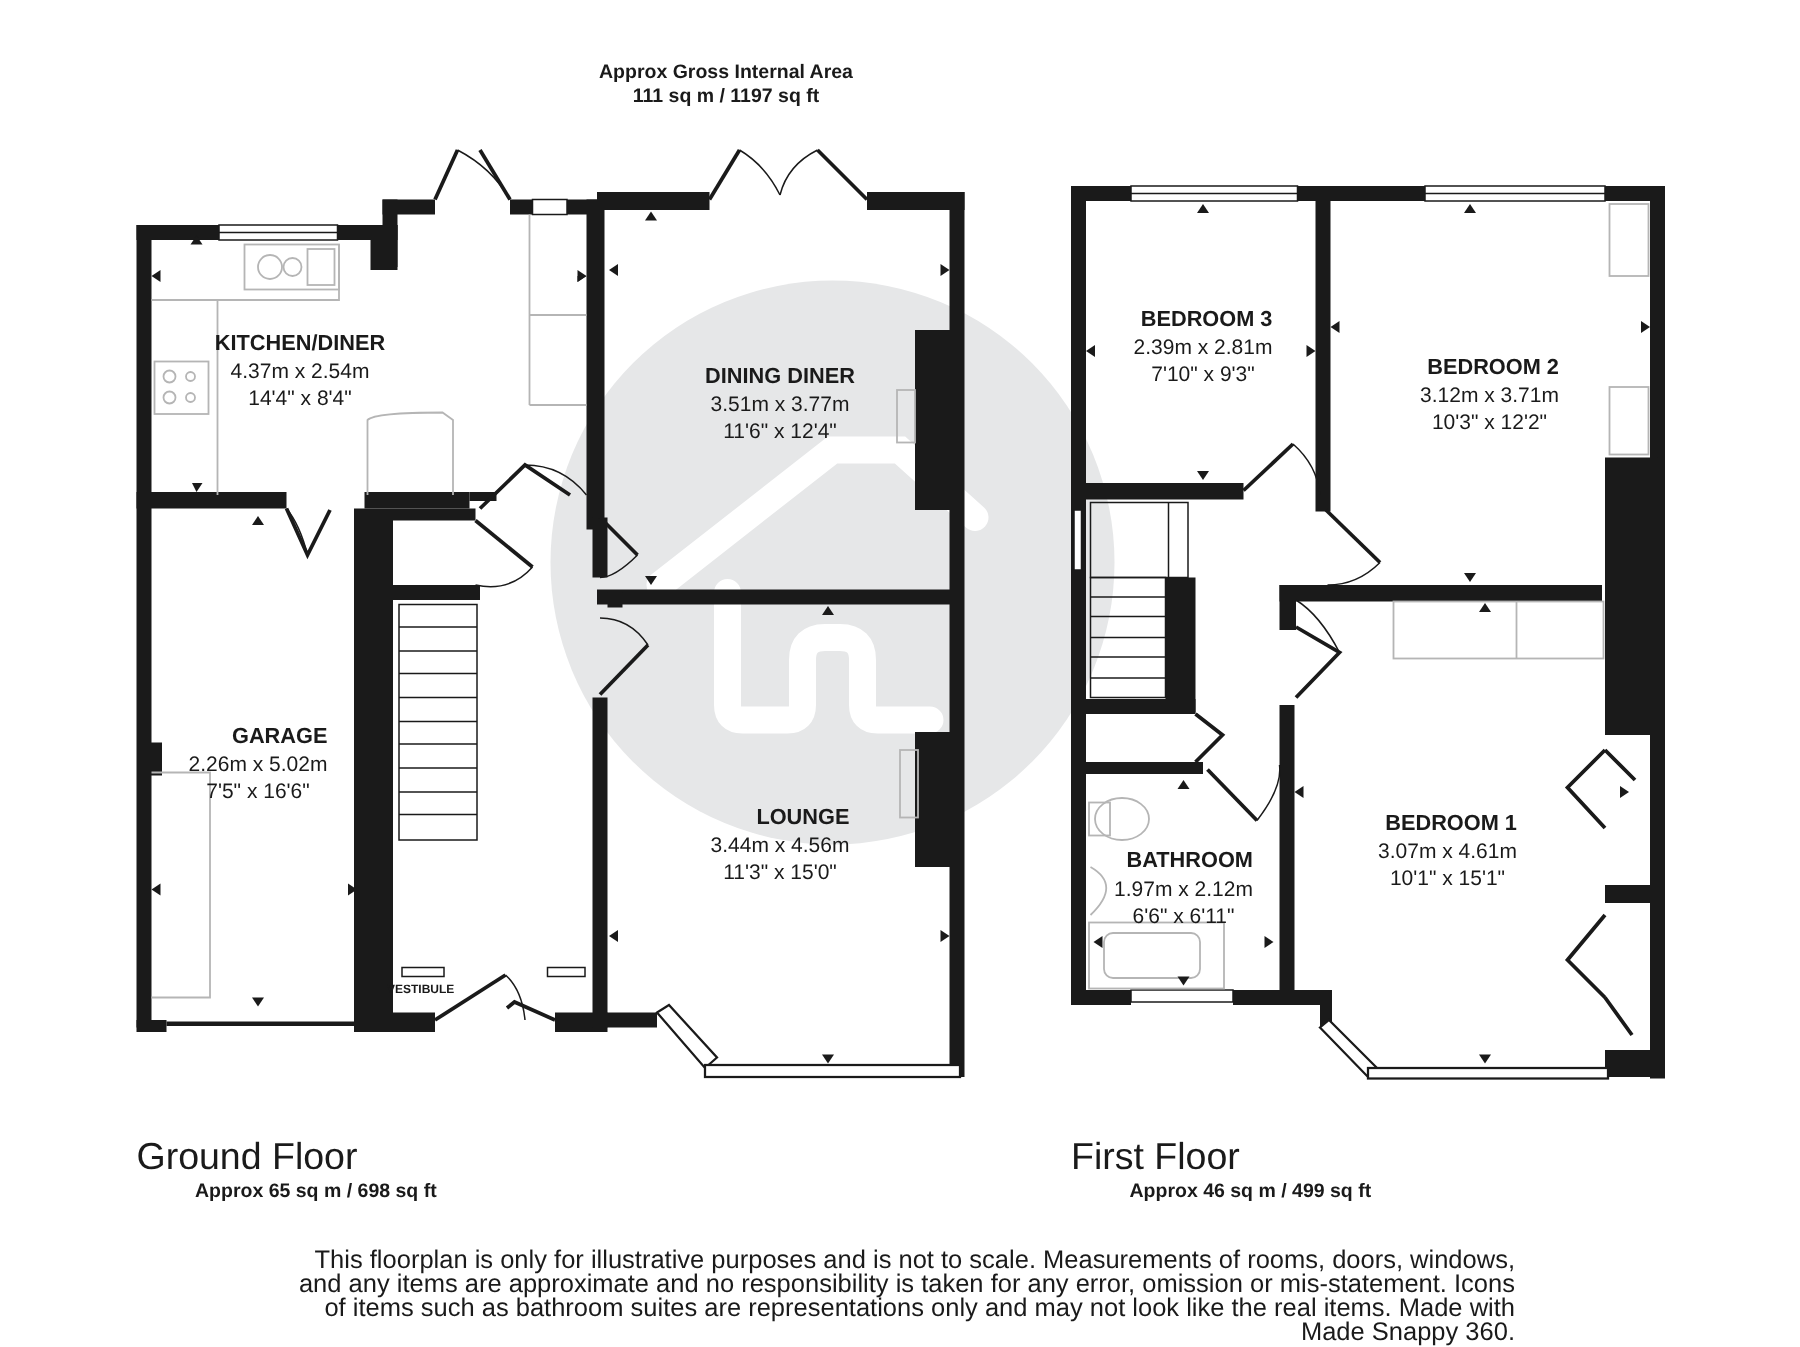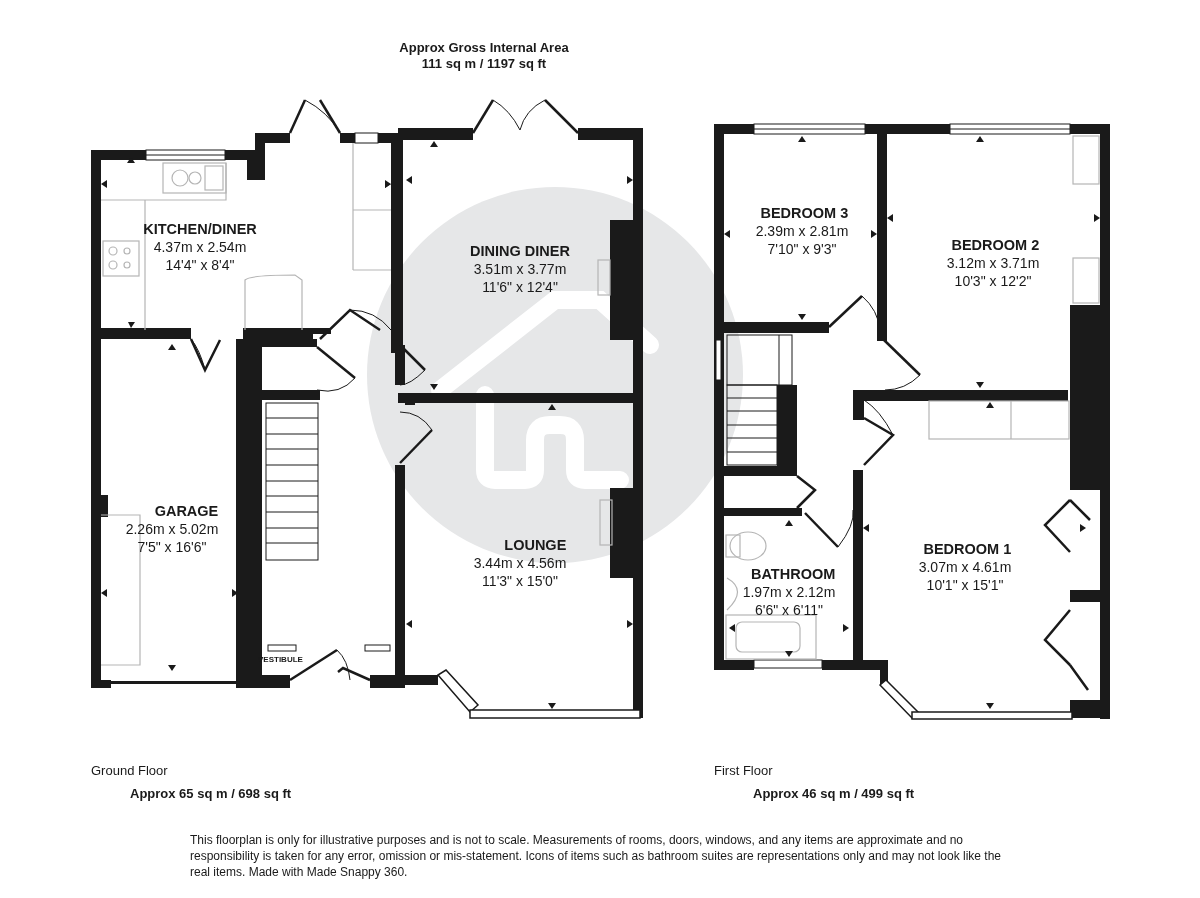--- a/index.html
+++ b/index.html
@@ -4,23 +4,23 @@
 <style>
   html, body { margin: 0; padding: 0; background: #ffffff; }
   body { width: 1200px; height: 898px; position: relative; overflow: hidden; font-family: "Liberation Sans", sans-serif; color: #1a1a1a; }
   .gia { position: absolute; top: 40px; left: 0; width: 968px; text-align: center; font-weight: bold; font-size: 13px; line-height: 16px; }
   svg.plan { position: absolute; left: 0; top: 0; }
   .room-label { position: absolute; text-align: center; transform: translate(-50%, 0); white-space: nowrap; }
   .room-name { font-weight: bold; font-size: 14.5px; line-height: 18px; text-align: right; }
   .room-dim { font-size: 14px; line-height: 18px; }
   .vest { position: absolute; font-weight: bold; font-size: 8px; }
   .floor-block { position: absolute; }
-  .floor-title { font-size: 13px; line-height: 22px; }
+  .floor-title { font-size: 25px; line-height: 22px; }
   .floor-area { font-weight: bold; font-size: 13px; line-height: 18px; margin-top: 3px; margin-left: 39px; }
-  .disclaimer { position: absolute; top: 832px; left: 190px; width: 820px; text-align: left; font-size: 12px; line-height: 16px; }
+  .disclaimer { position: absolute; top: 832px; left: 190px; width: 820px; text-align: right; font-size: 17px; line-height: 16px; }
 </style>
 </head>
 <body>
 
 <div class="gia">
   <div>Approx Gross Internal Area</div>
   <div>111 sq m / 1197 sq ft</div>
 </div>
 
 <svg class="plan" width="1200" height="898" viewBox="0 0 1200 898">
@@ -249,21 +249,21 @@
 <div class="room-label" style="left:200px; top:220px;">
   <div class="room-name">KITCHEN/DINER</div>
   <div class="room-dim">4.37m x 2.54m</div>
   <div class="room-dim">14'4" x 8'4"</div>
 </div>
 <div class="room-label" style="left:520px; top:242px;">
   <div class="room-name">DINING DINER</div>
   <div class="room-dim">3.51m x 3.77m</div>
   <div class="room-dim">11'6" x 12'4"</div>
 </div>
-<div class="room-label" style="left:172px; top:502px;">
+<div class="room-label" style="left:172px; top:482px;">
   <div class="room-name">GARAGE</div>
   <div class="room-dim">2.26m x 5.02m</div>
   <div class="room-dim">7'5" x 16'6"</div>
 </div>
 <div class="room-label" style="left:520px; top:536px;">
   <div class="room-name">LOUNGE</div>
   <div class="room-dim">3.44m x 4.56m</div>
   <div class="room-dim">11'3" x 15'0"</div>
 </div>
 <div class="vest" style="left:258px; top:655px;">VESTIBULE</div>

